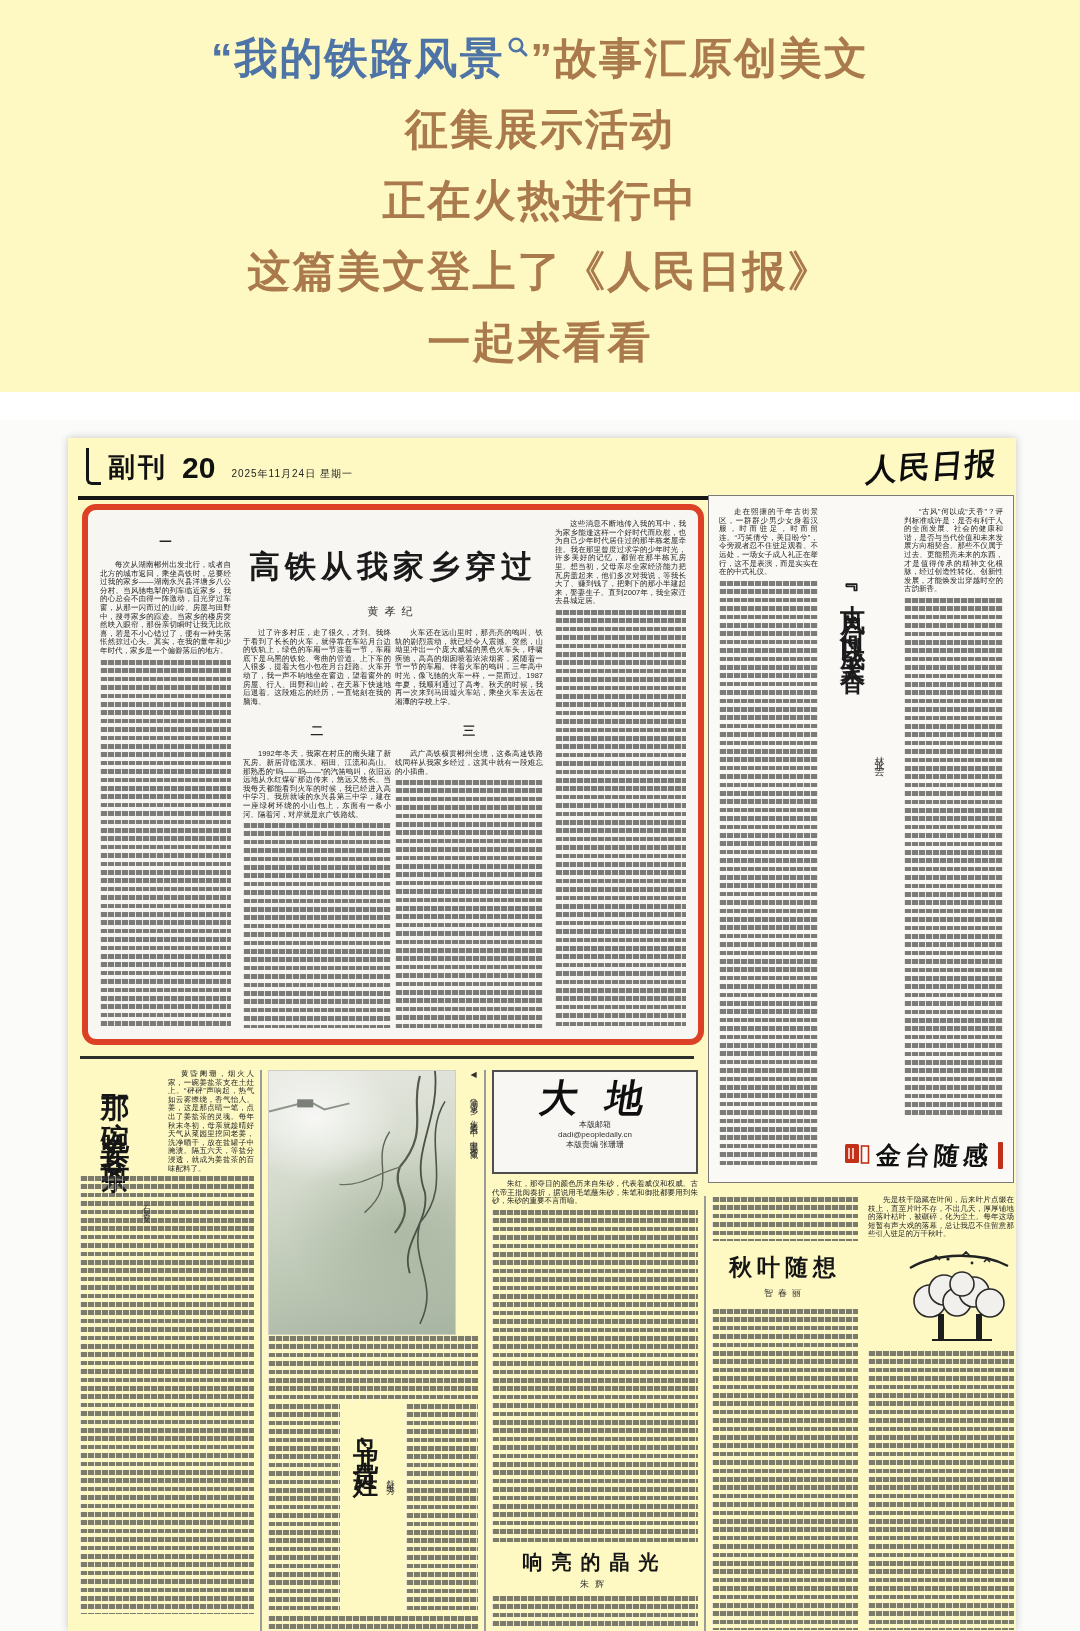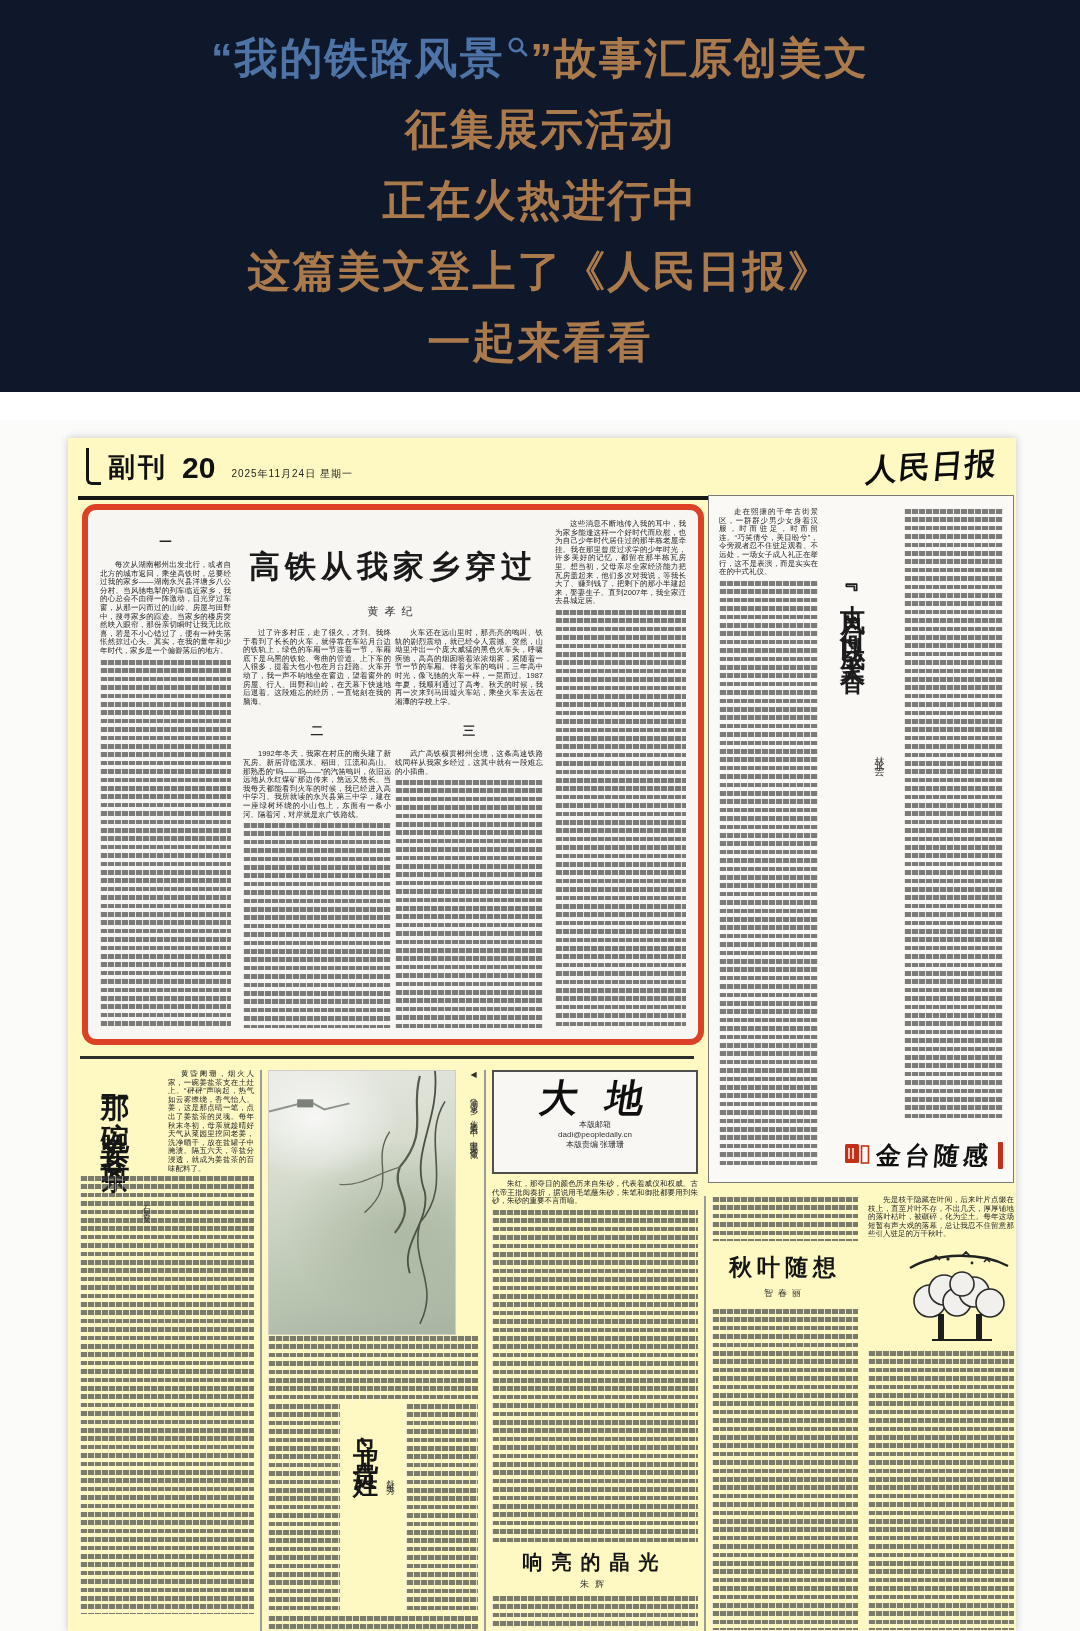--- a/index.html
+++ b/index.html
@@ -6,21 +6,21 @@
   body{
     width:1080px;height:1631px;position:relative;overflow:hidden;
     background:#ffffff;
     font-family:"Liberation Sans","DejaVu Sans",sans-serif;
   }
   
   .banner{
     position:absolute;left:0;top:0;width:1080px;height:392px;
     display:flex;flex-direction:column;align-items:center;
     padding-top:20px;box-sizing:border-box;gap:25px;
-    background:#0f172a;text-align:center;
+    background:#fef9c3;text-align:center;
   }
   .banner .line{
     font-size:43px;font-weight:800;letter-spacing:2px;color:#aa7a4c;
     line-height:46px;white-space:nowrap;
   }
   .banner .blue{color:#4e73a6;}
   .mag{display:inline-block;vertical-align:super;margin:0 2px;}
   
   .paper-backdrop{
     position:absolute;left:0;top:420px;width:1080px;height:1211px;
@@ -207,20 +207,21 @@
   <div class="gufeng">
     <div class="col f1">
       <p class="xs">走在熙攘的千年古街景区，一群群少男少女身着汉服，时而驻足，时而留连。“巧笑倩兮，美目盼兮”，令旁观者忍不住驻足观看。不远处，一场女子成人礼正在举行，这不是表演，而是实实在在的中式礼仪。</p>
       <div class="sim"></div>
     </div>
     <div class="gf-strip">
       <div class="vt gf-title">『古风』何以成『天香』</div>
       <div class="vt gf-author">林水芸</div>
     </div>
     <div class="col f1">
+      <p class="xs">“古风”何以成“天香”？评判标准或许是：是否有利于人的全面发展、社会的健康和谐，是否与当代价值和未来发展方向相契合。那些不仅属于过去、更能照亮未来的东西，才是值得传承的精神文化根脉，经过创造性转化、创新性发展，才能焕发出穿越时空的古韵新香。</p>
       <div class="sim" style="margin-bottom:52px;"></div>
     </div>
     <div class="jintai">
       <span><svg width="26" height="24" viewBox="0 0 26 24">
             <rect x="1" y="2" width="14" height="19" rx="1.5" fill="#c23018"></rect>
             <line x1="5" y1="6" x2="5" y2="17" stroke="#fff" stroke-width="1.4"></line>
             <line x1="9" y1="6" x2="9" y2="17" stroke="#fff" stroke-width="1.4"></line>
             <rect x="17.5" y="4" width="7" height="17" fill="none" stroke="#c23018" stroke-width="1.6"></rect>
           </svg></span>
       <span class="jintai-label">金台随感</span>

